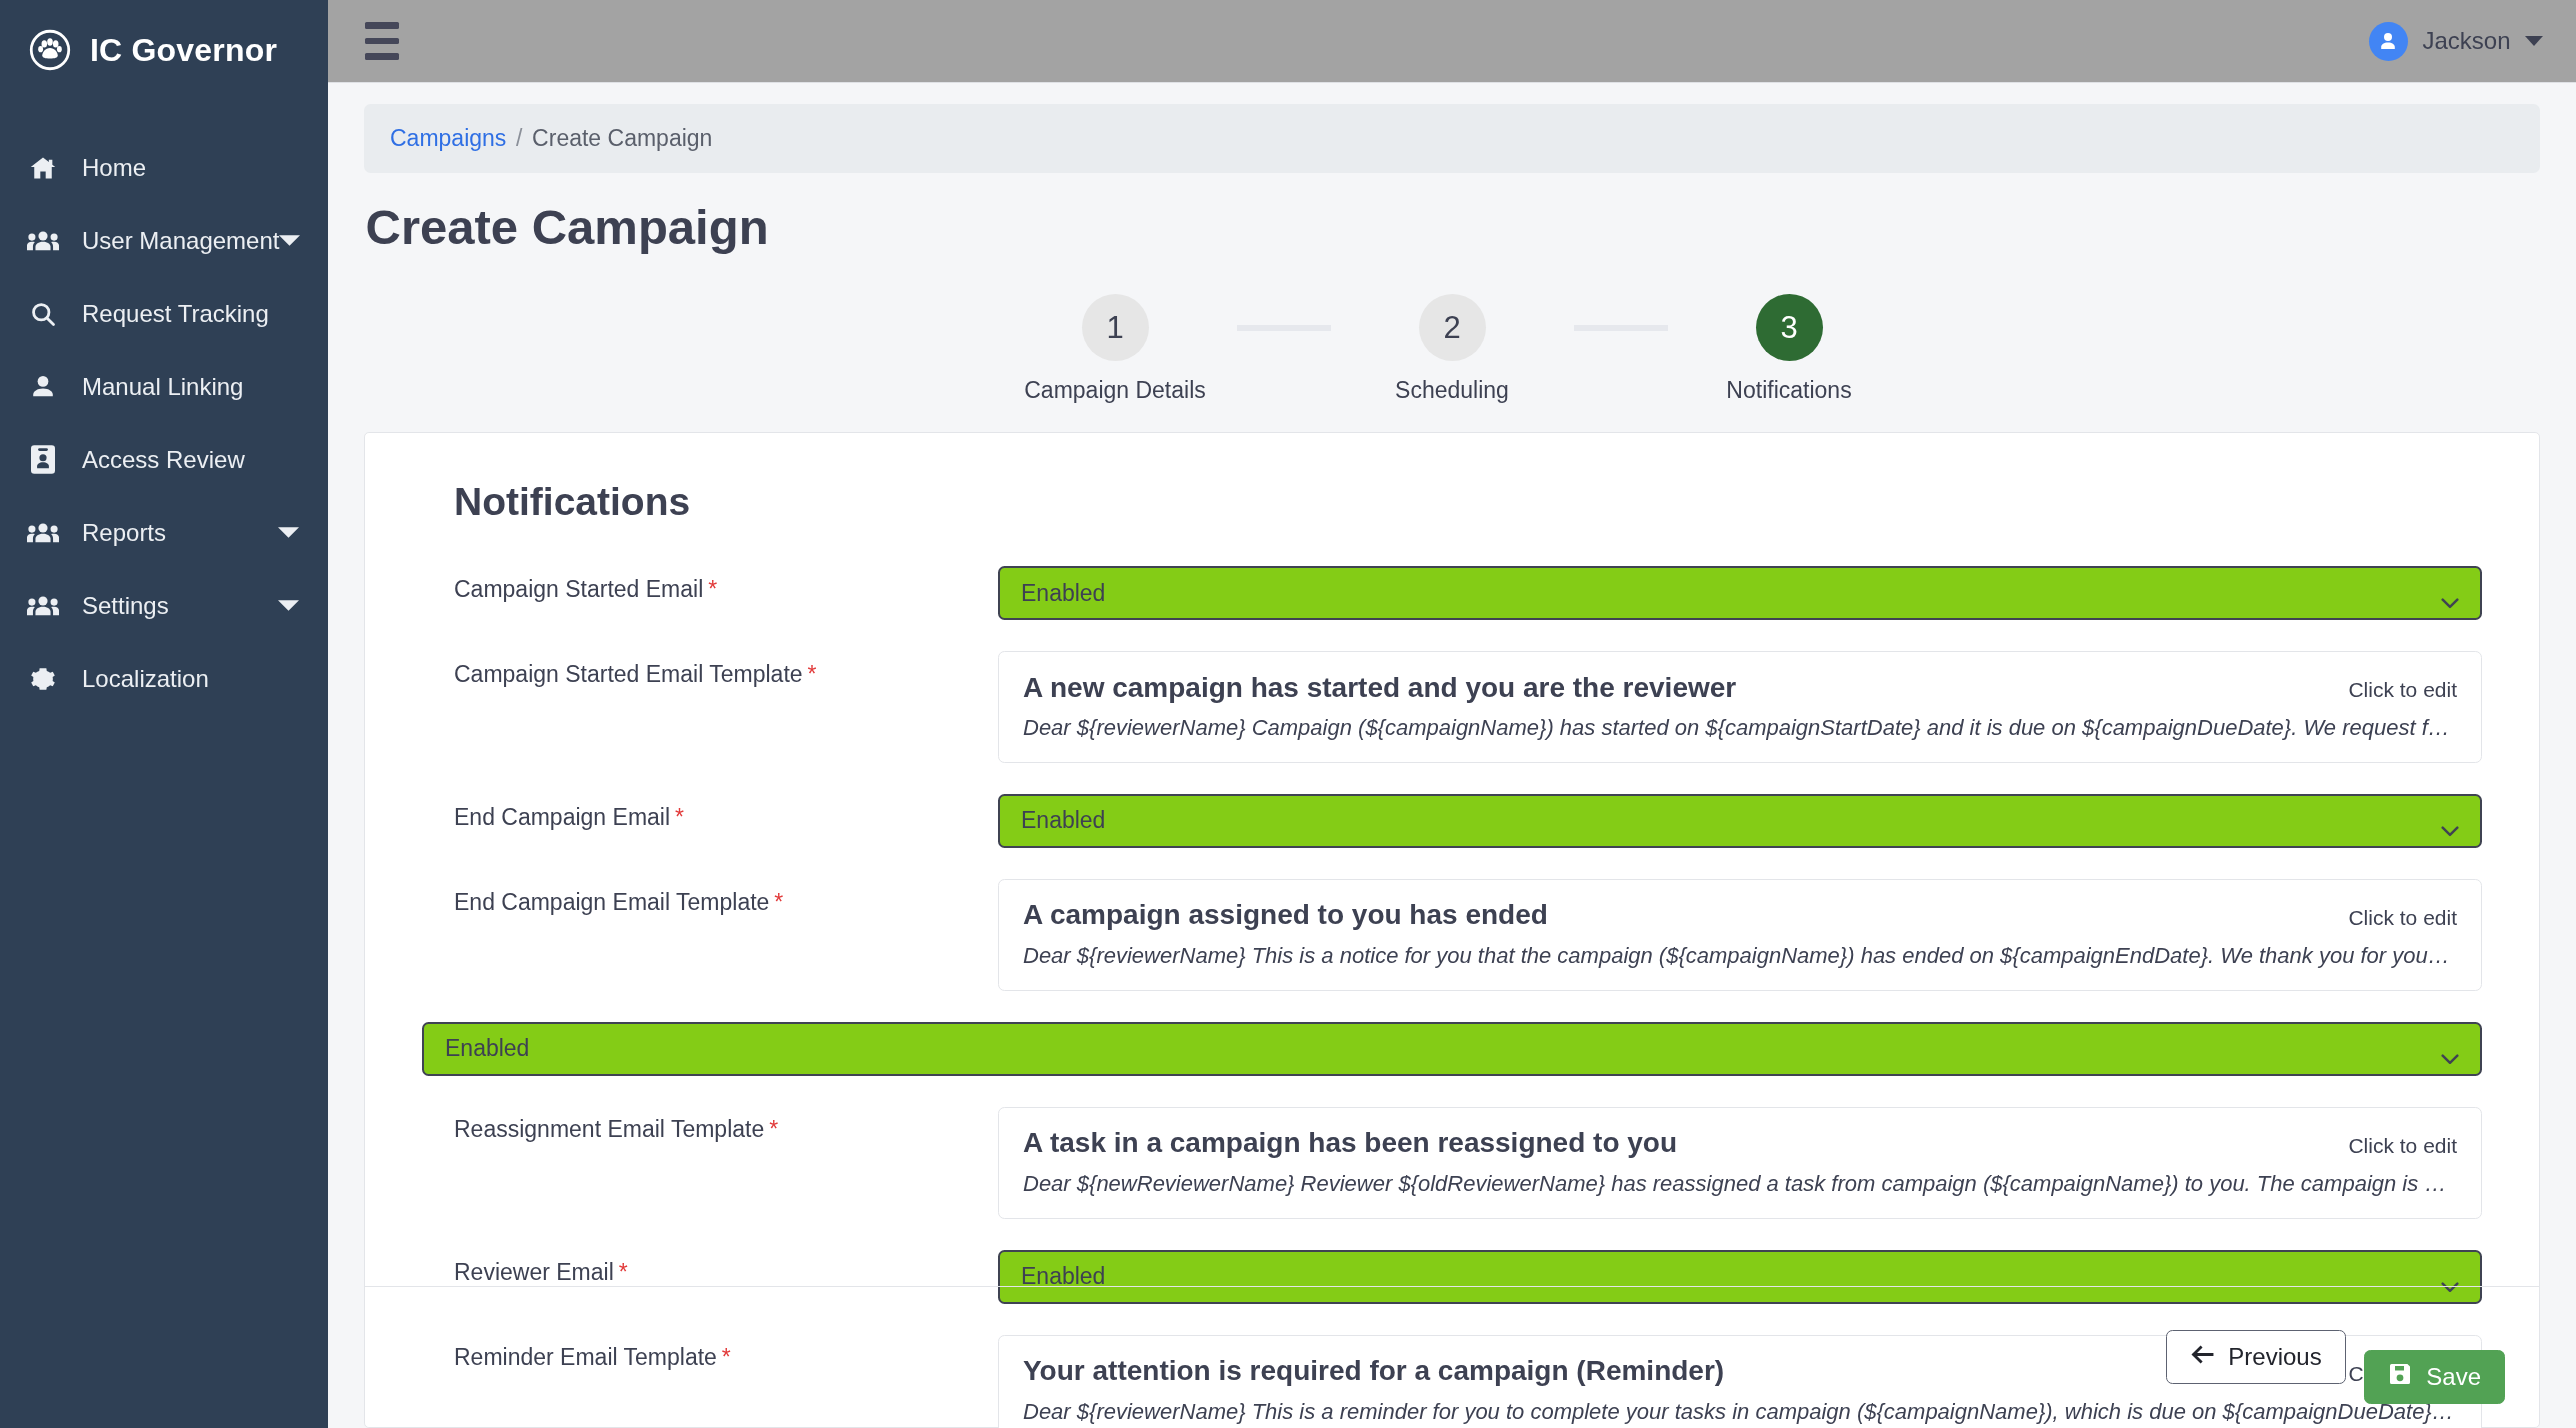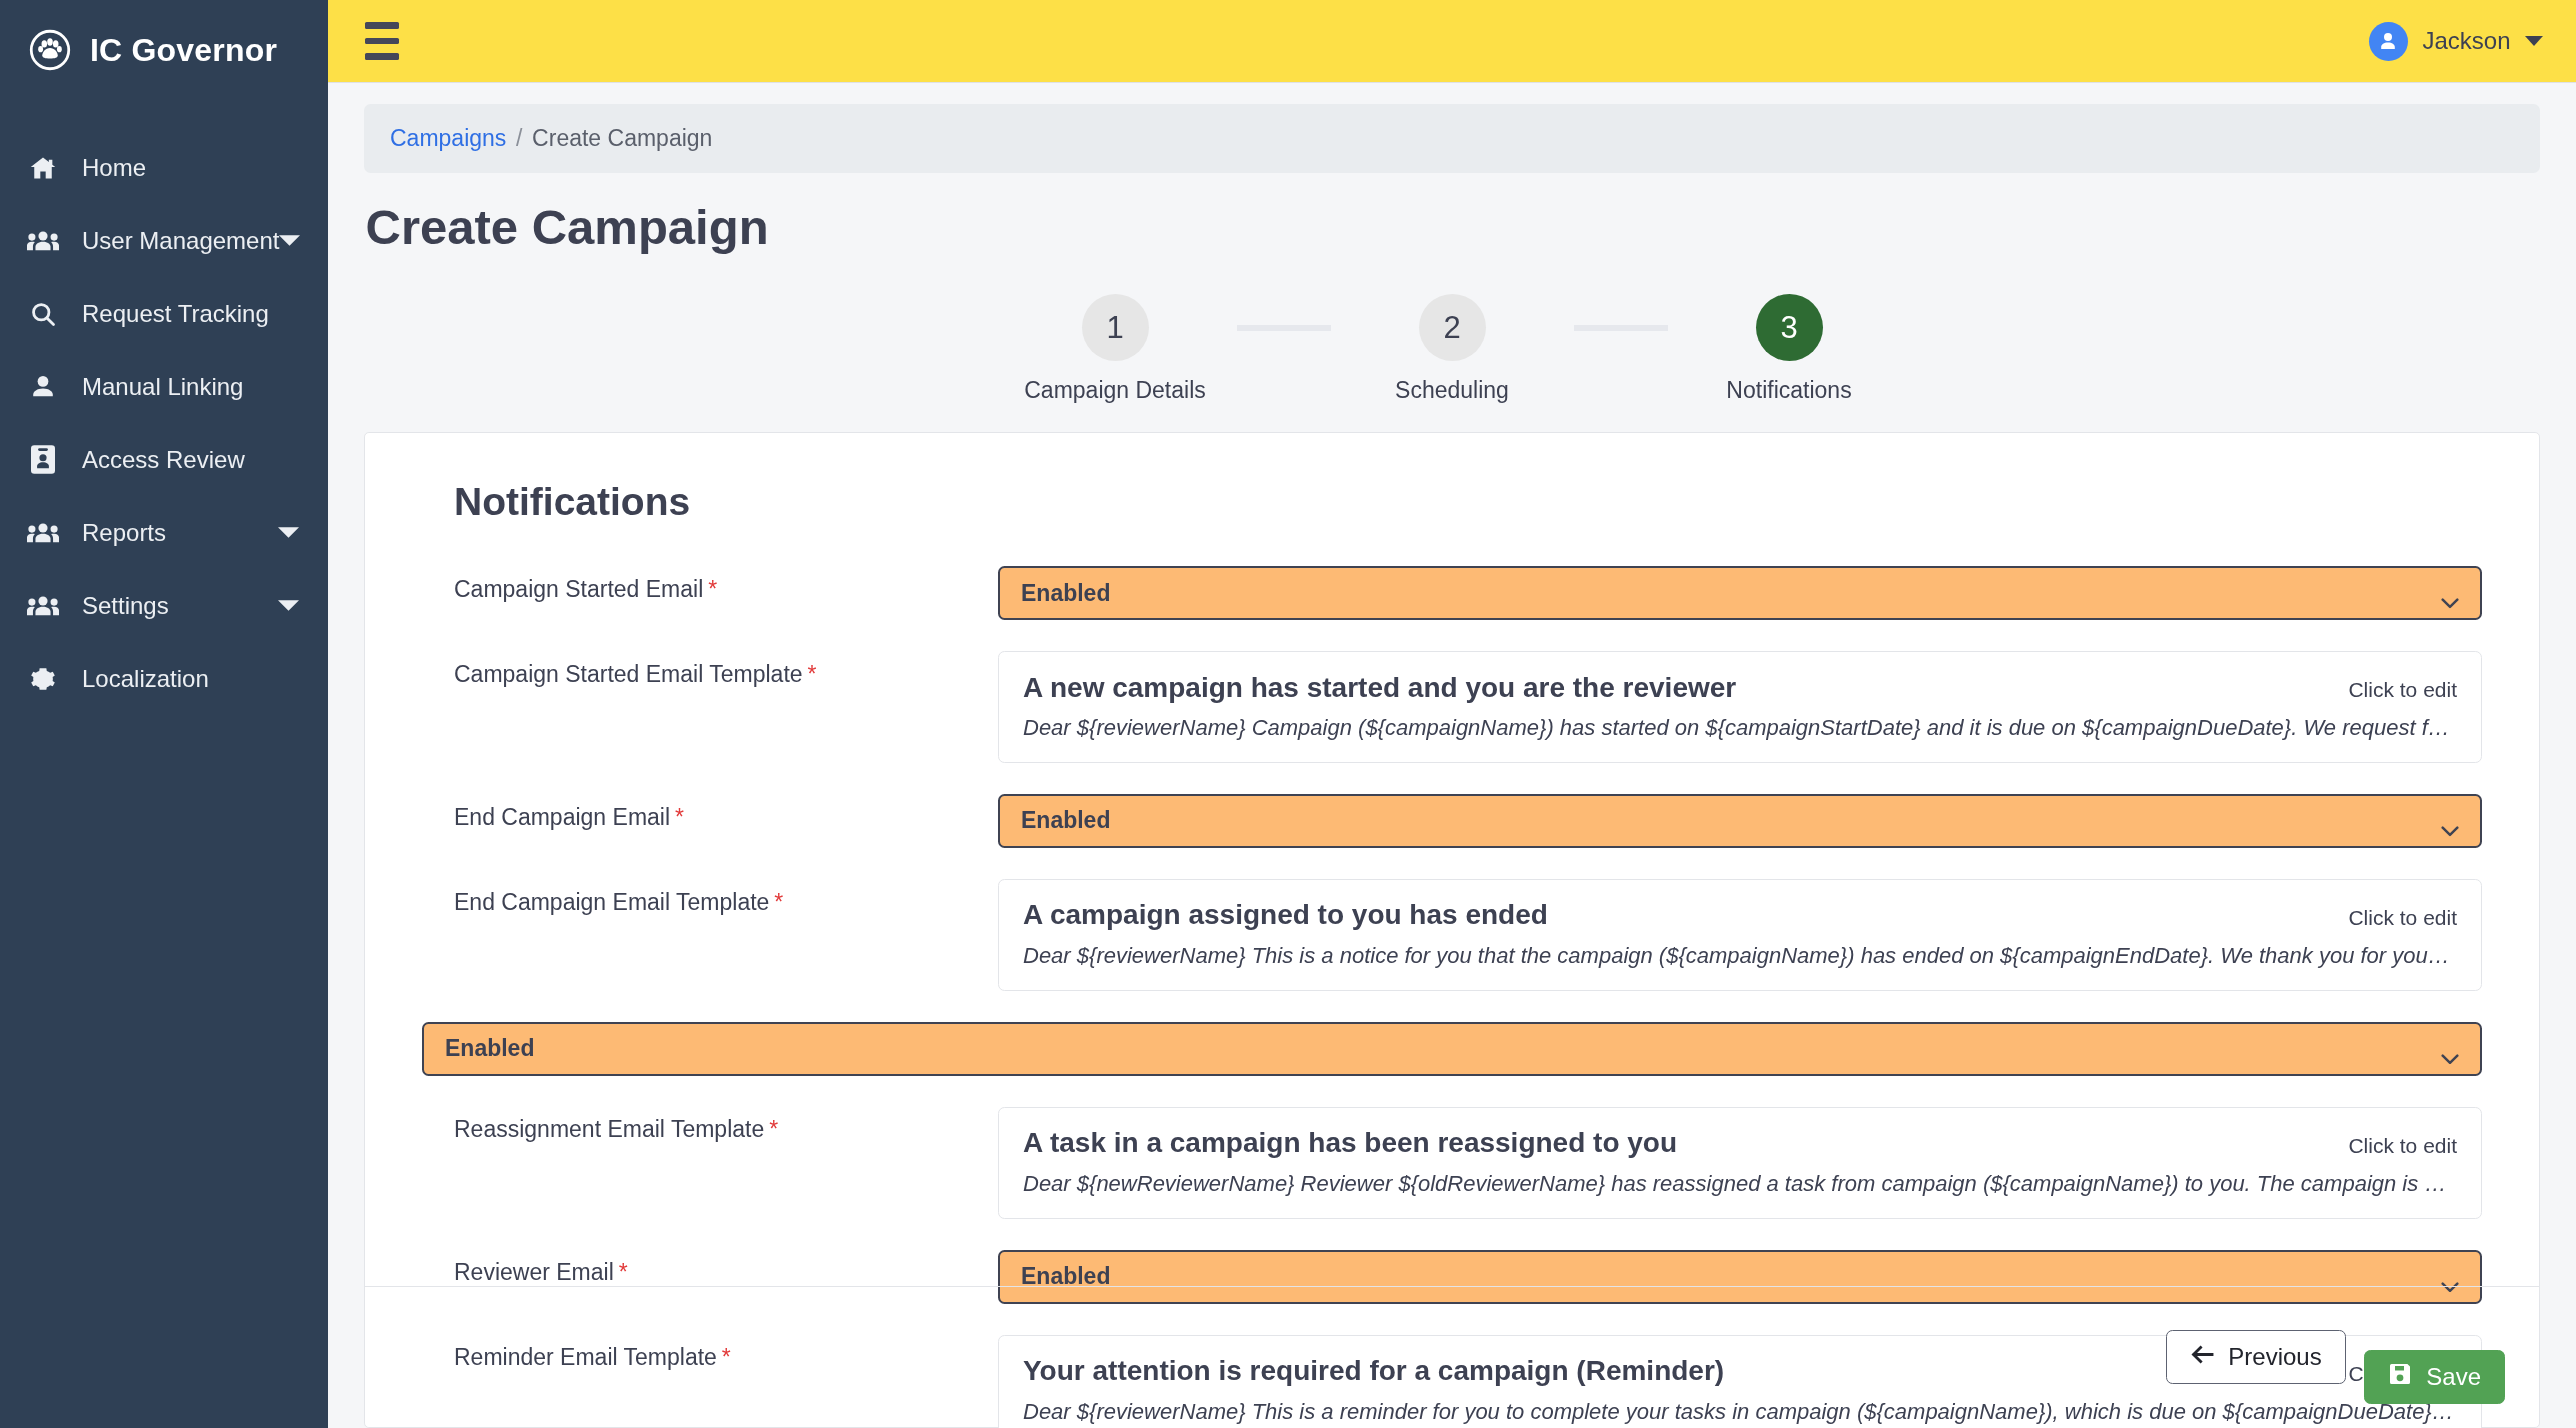--- a/index.html
+++ b/index.html
@@ -39,21 +39,21 @@
   }
   .nav-icon svg { display: block; }
   .nav-label { font-size: 24px; white-space: nowrap; }
   .nav-caret { margin-left: auto; display: flex; align-items: center; }
 
   
   .right { flex: 1; height: 1428px; display: flex; flex-direction: column; min-width: 0; }
 
   .topbar {
     height: 83px; min-height: 83px;
-    background: #fde047;
+    background: #a3a3a3;
     border-bottom: 1.6px solid #dfe1e5;
     display: flex; align-items: center;
     padding: 0 28px 0 32px;
   }
   .hamburger { display: flex; flex-direction: column; gap: 9px; cursor: pointer; padding: 4.9px; }
   .hamburger span { display: block; width: 34px; height: 6.5px; background: #454759; border-radius: 1.6px; }
   .topbar-spacer { flex: 1; }
   .user-menu { display: flex; align-items: center; gap: 14.6px; cursor: pointer; padding-right: 4.9px; }
   .avatar {
     width: 39px; height: 39px; border-radius: 50%;
@@ -128,26 +128,25 @@
     width: 544px; min-width: 544px;
     font-size: 23px; color: #3d4152;
     padding-top: 9.7px; margin-left: 32px;
   }
   .req { color: #e23b3b; margin-left: 4.9px; }
   .form-field { flex: 1; min-width: 0; }
 
   .select {
     width: 100%; height: 54px;
     border: 2.4px solid #3f4352; border-radius: 6.5px;
-    background: #fdba74;
+    background: #84cc16;
     display: flex; align-items: center;
     padding: 0 21px;
     font-size: 23px; color: #3d4152;
     cursor: pointer;
-    font-weight: bold;
   }
   .select .val { flex: 1; }
   .chev {
     width: 18px; height: 10.6px; flex: 0 0 18px;
   }
 
   .tpl {
     width: 100%;
     border: 1.6px solid #e3e5e9; border-radius: 6.5px;
     background: #ffffff;

